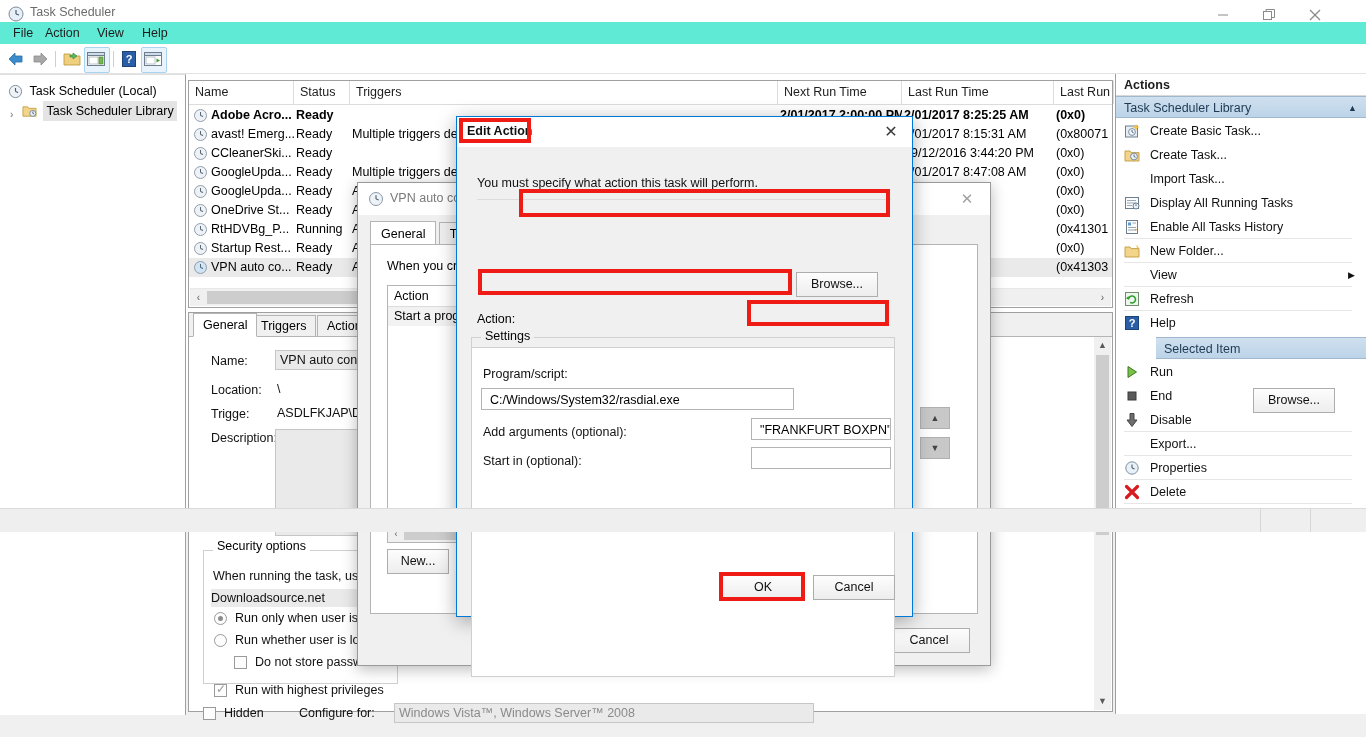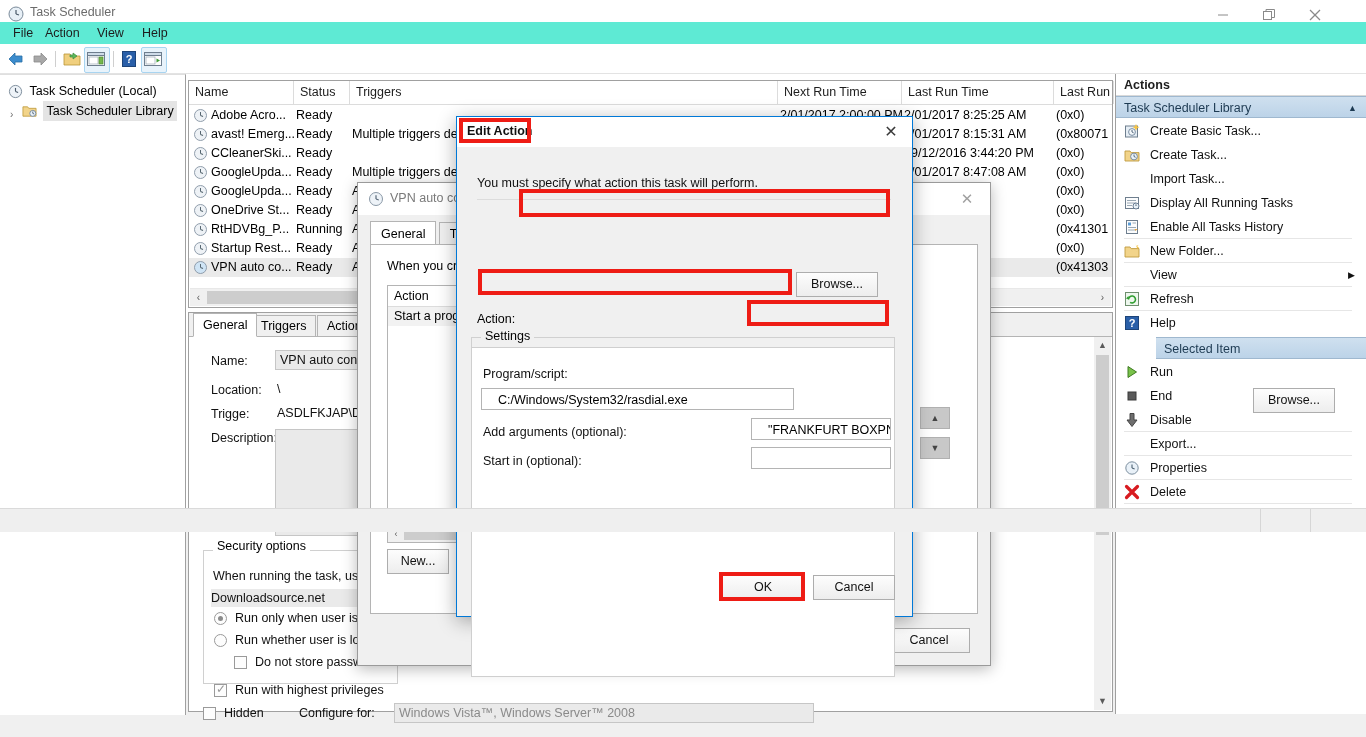--- a/index.html
+++ b/index.html
@@ -216,21 +216,21 @@
     position:absolute; left:14px; top:220px; width:424px; height:340px;
     border:1px solid #d0d0d0; box-sizing:border-box; background:transparent;
   }
   .em-grouptitle{ position:absolute; left:24px; top:220px; background:#f0f0f0; padding:0 4px; font-size:12.5px; z-index:4; transform:translateY(-8px); }
   .em-inner{
     position:absolute; left:14px; top:230px; width:424px; height:330px;
     background:#ffffff; border:1px solid #cfcfcf; box-sizing:border-box;
   }
   .tinput{
     position:absolute; background:#ffffff; border:1px solid #b4b4b4;
-    box-sizing:border-box; font-size:12.5px; padding:2px 16px; line-height:18px;
+    box-sizing:border-box; font-size:12.5px; padding:2px 8px; line-height:18px;
     white-space:nowrap; overflow:hidden;
   }
 
   
   .redbox{ position:absolute; border:4px solid #ee1c15; box-sizing:border-box; z-index:60; pointer-events:none; }
 
   
   .taskbar{ position:absolute; left:0; bottom:0; width:1366px; height:23px; background:#efefef; border-top:1px solid #dadada; }
   .tb-cell{ position:absolute; top:0; height:23px; border-left:1px solid #d6d6d6; }
 </style>
@@ -349,21 +349,21 @@
     <div class="lhead">
       <div class="hcell" style="left:0;   width:105px">Name</div>
       <div class="hcell" style="left:105px;width:56px">Status</div>
       <div class="hcell" style="left:161px;width:428px">Triggers</div>
       <div class="hcell" style="left:589px;width:124px">Next Run Time</div>
       <div class="hcell" style="left:713px;width:152px">Last Run Time</div>
       <div class="hcell" style="left:865px;width:60px">Last Run Result</div>
     </div>
 
     <div id="task-rows">
-        <div class="lrow" style="top: 25px;">
+        <div class="lrow" style="top: 25px; font-weight: bold;">
           <span class="taskicon"><svg width="15" height="15" viewBox="0 0 16 16">
               <circle cx="8" cy="8" r="6.4" fill="#eef2f6" stroke="#8a98a6" stroke-width="1"></circle>
               <line x1="8" y1="8" x2="8" y2="4.3" stroke="#55656f" stroke-width="1.1"></line>
               <line x1="8" y1="8" x2="10.7" y2="9" stroke="#55656f" stroke-width="1.1"></line>
             </svg></span>
           <span class="lcell" style="left: 22px; width: 86px;">Adobe Acro...</span>
           <span class="lcell" style="left: 107px; width: 54px;">Ready</span>
           <span class="lcell" style="left: 591px; width: 122px;">2/01/2017 2:00:00 PM</span>
           <span class="lcell" style="left: 715px; width: 150px;">2/01/2017 8:25:25 AM</span>
           <span class="lcell" style="left: 867px; width: 58px;">(0x0)</span>

